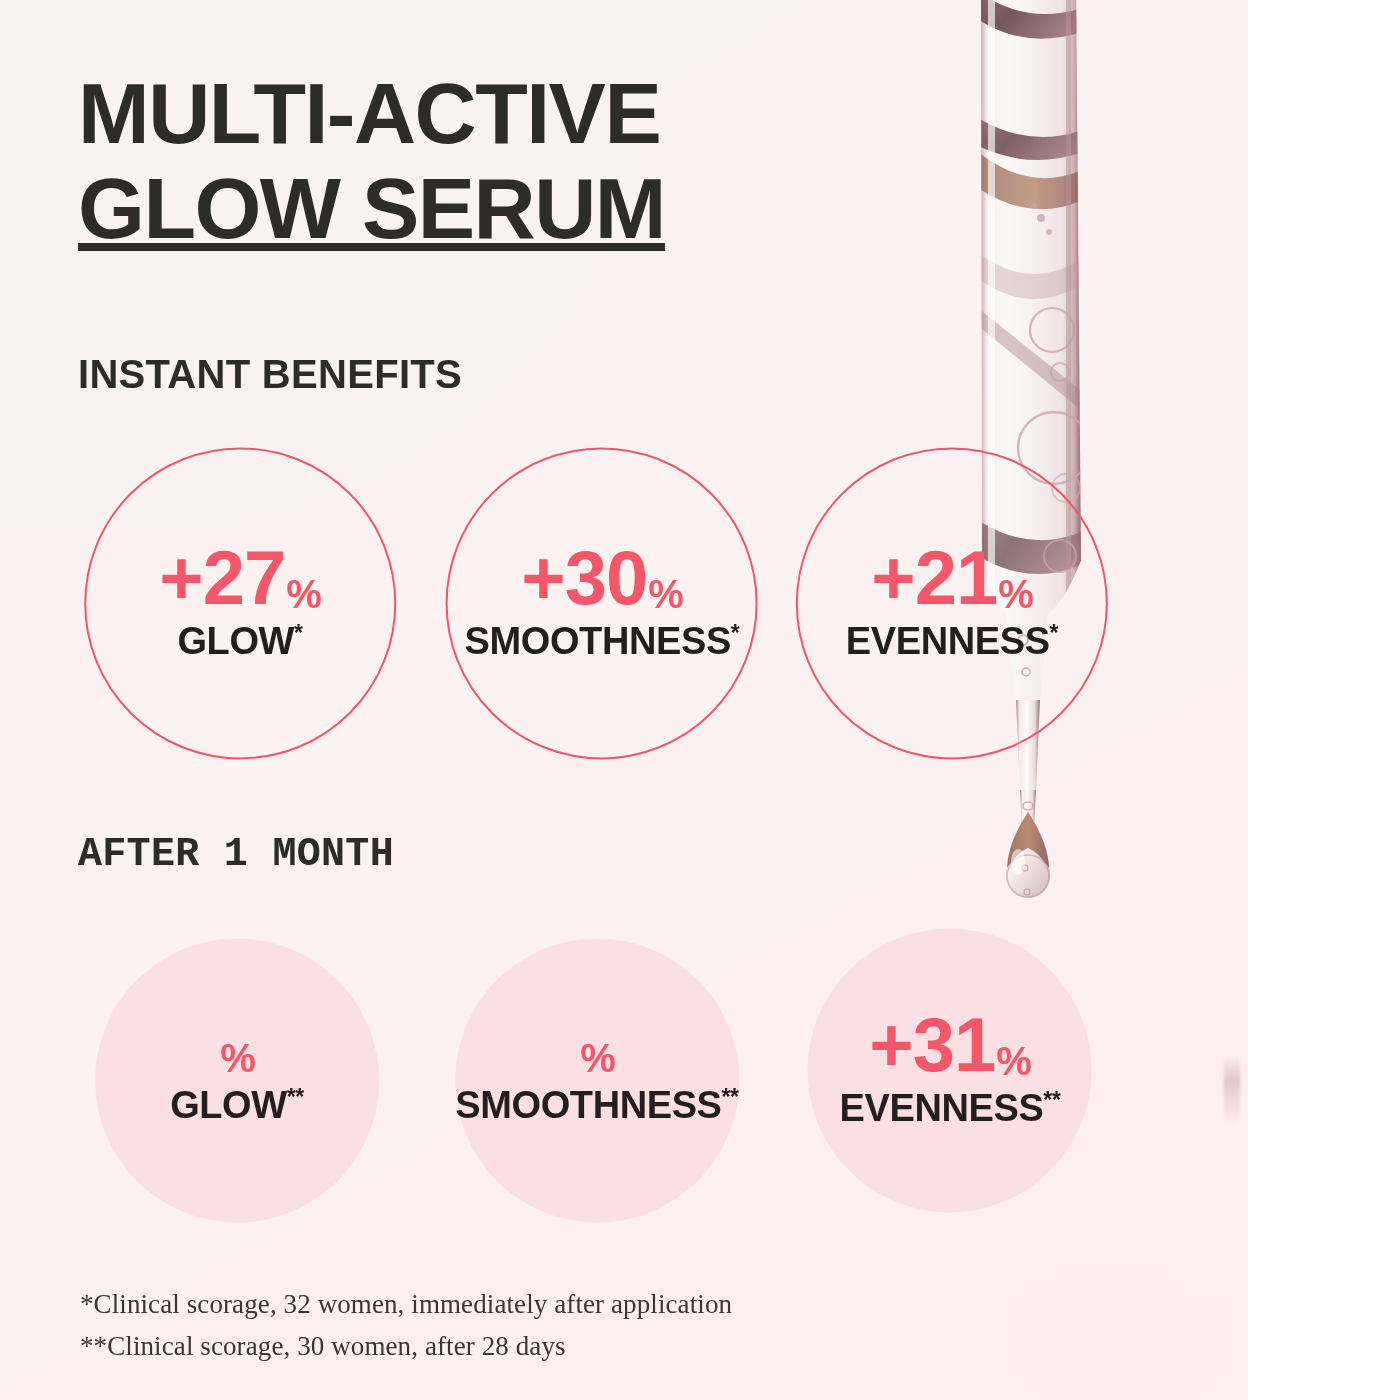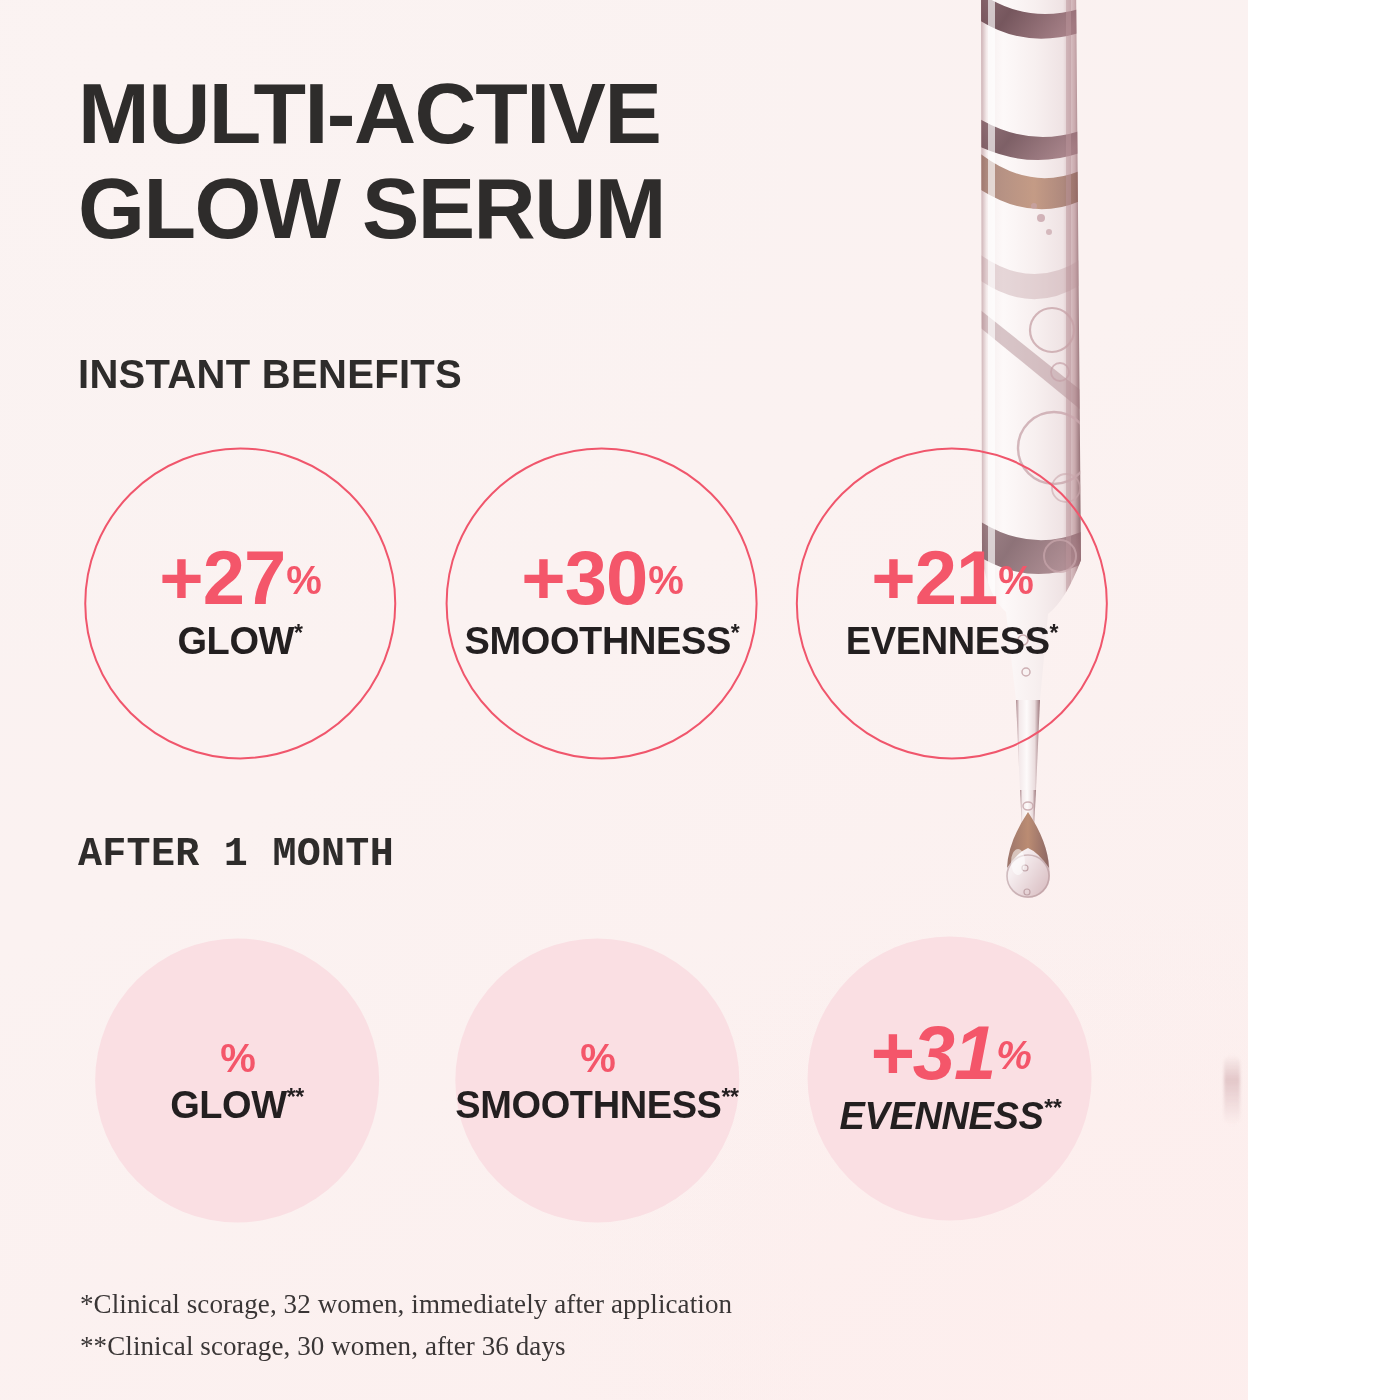--- a/index.html
+++ b/index.html
@@ -26,21 +26,21 @@
     left:78px; top:70px;
     width:780px;
     font-size:86px;
     font-weight:700;
     line-height:1.02;
     letter-spacing:-1.5px;
     color:#2e2c2b;
     text-transform:uppercase;
   }
   #title .line { display:block; white-space:nowrap; }
-  #title .line2 { margin-top:7px; }
+  #title .line2 { margin-top:7px;text-decoration:underline; }
 
   
   .section-heading {
     position:absolute;
     font-size:40px;
     font-weight:700;
     letter-spacing:0.3px;
     color:#2e2c2b;
     text-transform:uppercase;
     white-space:nowrap;
@@ -88,21 +88,21 @@
     border:none;
   }
 
   .value {
     font-size:76px;
     font-weight:700;
     color:#f4566a;
     line-height:0.95;
     letter-spacing:-1px;
     display:flex;
-    align-items:center;
+    align-items:flex-end;
   }
   .value .pct {
     font-size:40px;
     font-weight:700;
     line-height:1;
     margin-top:4px;
     margin-left:1px;
   }
   .metric {
     margin-top:6px;
@@ -120,21 +120,21 @@
     margin-top:2px;
   }
 
   
   #c-instant-0 { left:240px;  top:160px; transform:translate(-50%,-50%); }
   #c-instant-1 { left:602px;  top:160px; transform:translate(-50%,-50%); }
   #c-instant-2 { left:952px;  top:160px; transform:translate(-50%,-50%); }
   
   #c-month-0 { left:237px;  top:145px; transform:translate(-50%,-50%); }
   #c-month-1 { left:597px;  top:145px; transform:translate(-50%,-50%); }
-  #c-month-2 { left:950px;  top:143px; transform:translate(-50%,-50%);font-style:italic; }
+  #c-month-2 { left:950px;  top:135px; transform:translate(-50%,-50%); }
 
   
   #footnotes {
     position:absolute;
     left:80px; top:1284px;
     font-size:27px;
     line-height:1.55;
     color:#3a3636;
     letter-spacing:0.1px;
     font-family:Liberation Serif, serif;
@@ -332,16 +332,16 @@
         <span class="metric">
           <span>EVENNESS</span>
           <span class="star">**</span>
         </span>
       </span>
     </div>
   </div>
 
   <div id="footnotes">
     <div>*Clinical scorage, 32 women, immediately after application</div>
-    <div>**Clinical scorage, 30 women, after 36 days</div>
+    <div>**Clinical scorage, 30 women, after 28 days</div>
   </div>
 
 </div>
 
 </body></html>

